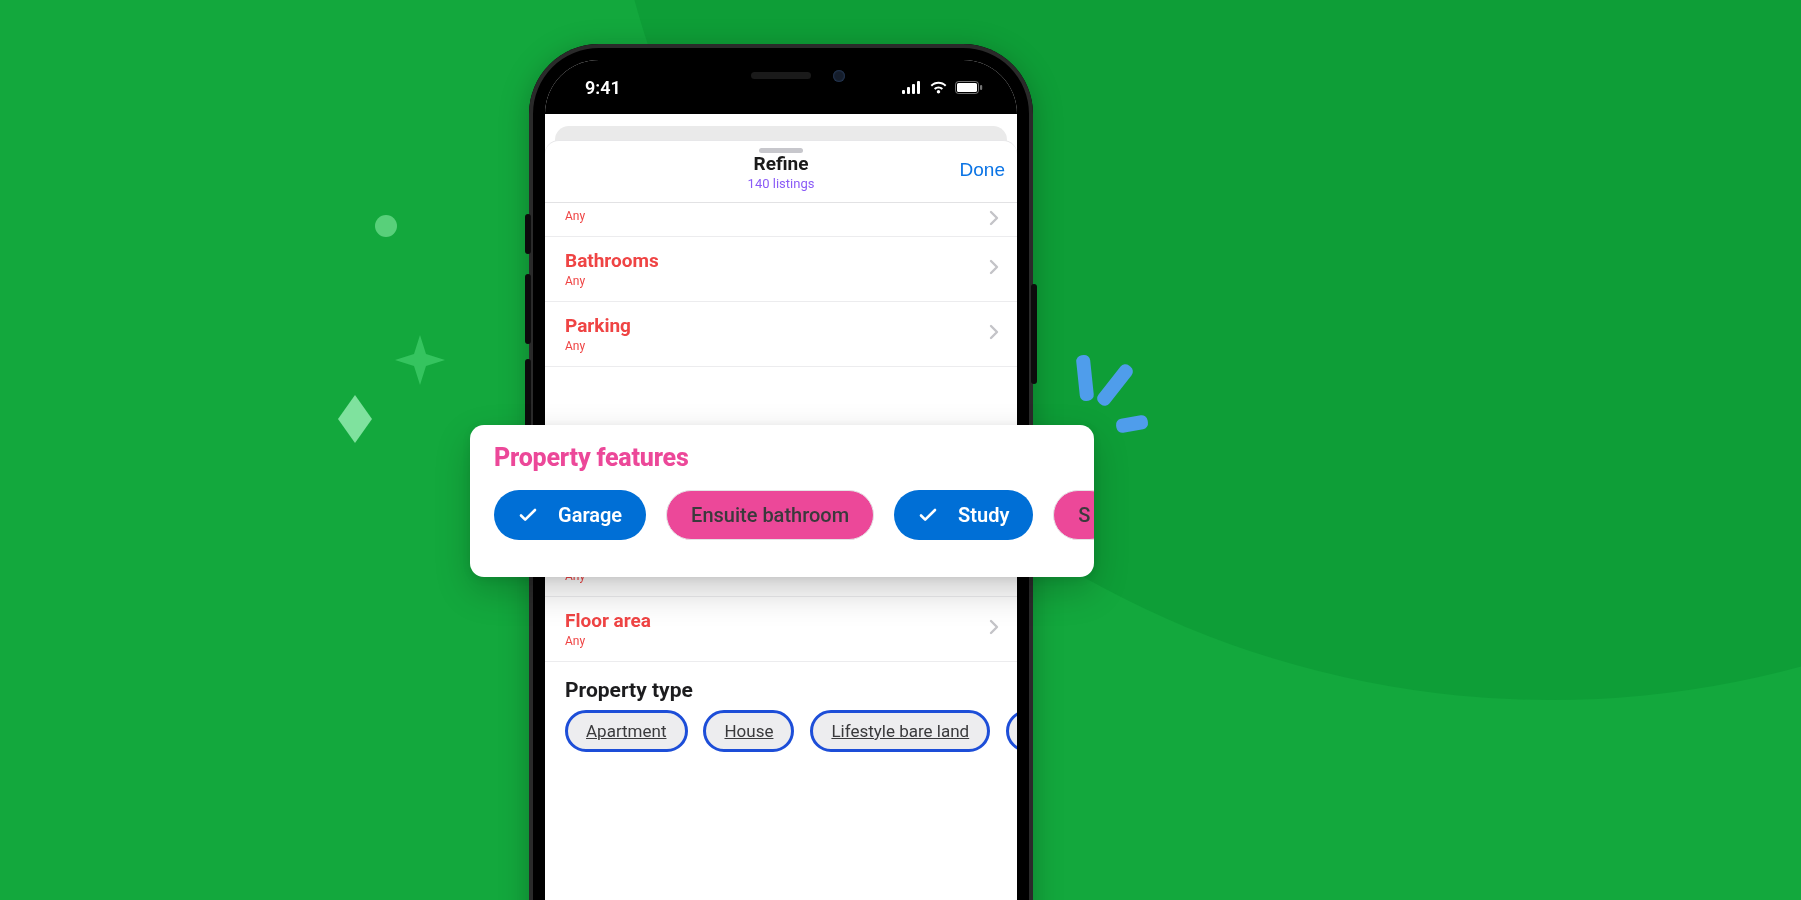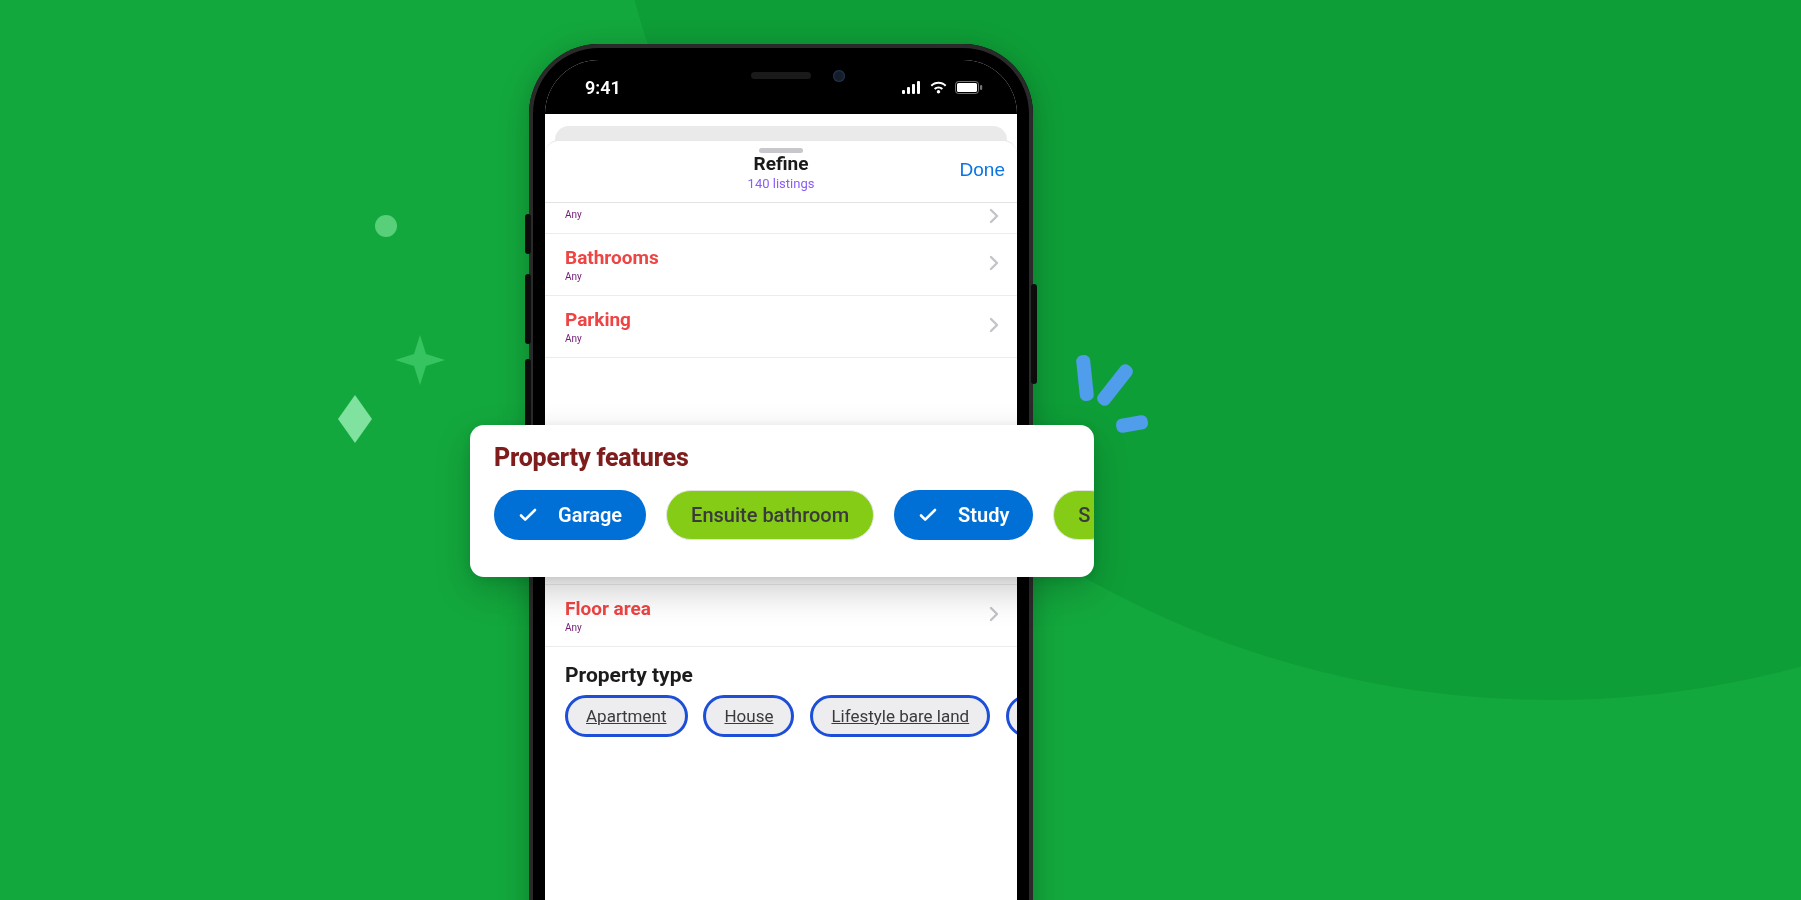--- a/index.html
+++ b/index.html
@@ -114,21 +114,21 @@
     color: #0b74e5; font-size: 19px; font-weight: 400;
     background: none; border: none; cursor: pointer;
   }
 
   .rows { padding: 0 0 0 0; }
   .row {
     position: relative; padding: 12px 20px 13px 20px;
     border-bottom: 1px solid #ececee;
   }
   .row .lbl { font-size: 19px; font-weight: 700; color: #ef4444; }
-  .row .val { font-size: 10px; color: #701a75; margin-top: 2px; }
+  .row .val { font-size: 12px; color: #ef4444; margin-top: 2px; }
   .row.partial { padding-top: 0; }
   .row.partial .lbl { height: 4px; overflow: hidden; }
   .chev {
     position: absolute; right: 18px; top: 50%; transform: translateY(-50%);
   }
 
   .features-gap { height: 164px; background: #fff; }
   .after-gap { border-top: 1px solid #ececee; }
 
   .section-title {
@@ -149,31 +149,31 @@
   .feature-card {
     position: absolute; top: 425px; left: 470px;
     width: 624px; height: 152px;
     background: #fff; border-radius: 14px;
     box-shadow: 0 14px 36px rgba(0,0,0,.20), 0 2px 8px rgba(0,0,0,.08);
     padding: 18px 0 0 24px;
     overflow: hidden;
     z-index: 60;
   }
   .feature-card .fh {
-    font-size: 25px; font-weight: 800; color: #7f1d1d; letter-spacing: -.2px;
+    font-size: 25px; font-weight: 800; color: #ec4899; letter-spacing: -.2px;
   }
   .pills { margin-top: 18px; white-space: nowrap; }
   .pill {
     display: inline-flex; align-items: center; gap: 20px;
     height: 50px; padding: 0 24px; border-radius: 999px;
     font-size: 20px; font-weight: 500; margin-right: 16px;
     vertical-align: middle;
   }
   .pill.sel { background: #006fd6; color: #fff; font-weight: 600; }
-  .pill.unsel { background: #84cc16; color: #3a3a3c; border: 1px solid #e3e3e5; }
+  .pill.unsel { background: #ec4899; color: #3a3a3c; border: 1px solid #e3e3e5; }
   .pill .chk { width: 20px; height: 20px; flex: 0 0 20px; }
 </style>
 </head>
 <body>
 
 <div class="bg">
   <div class="bg-curve"></div>
   <div class="sparkle-dot"></div>
   <div class="sparkle-star"></div>
   <div class="sparkle-diamond"></div>

